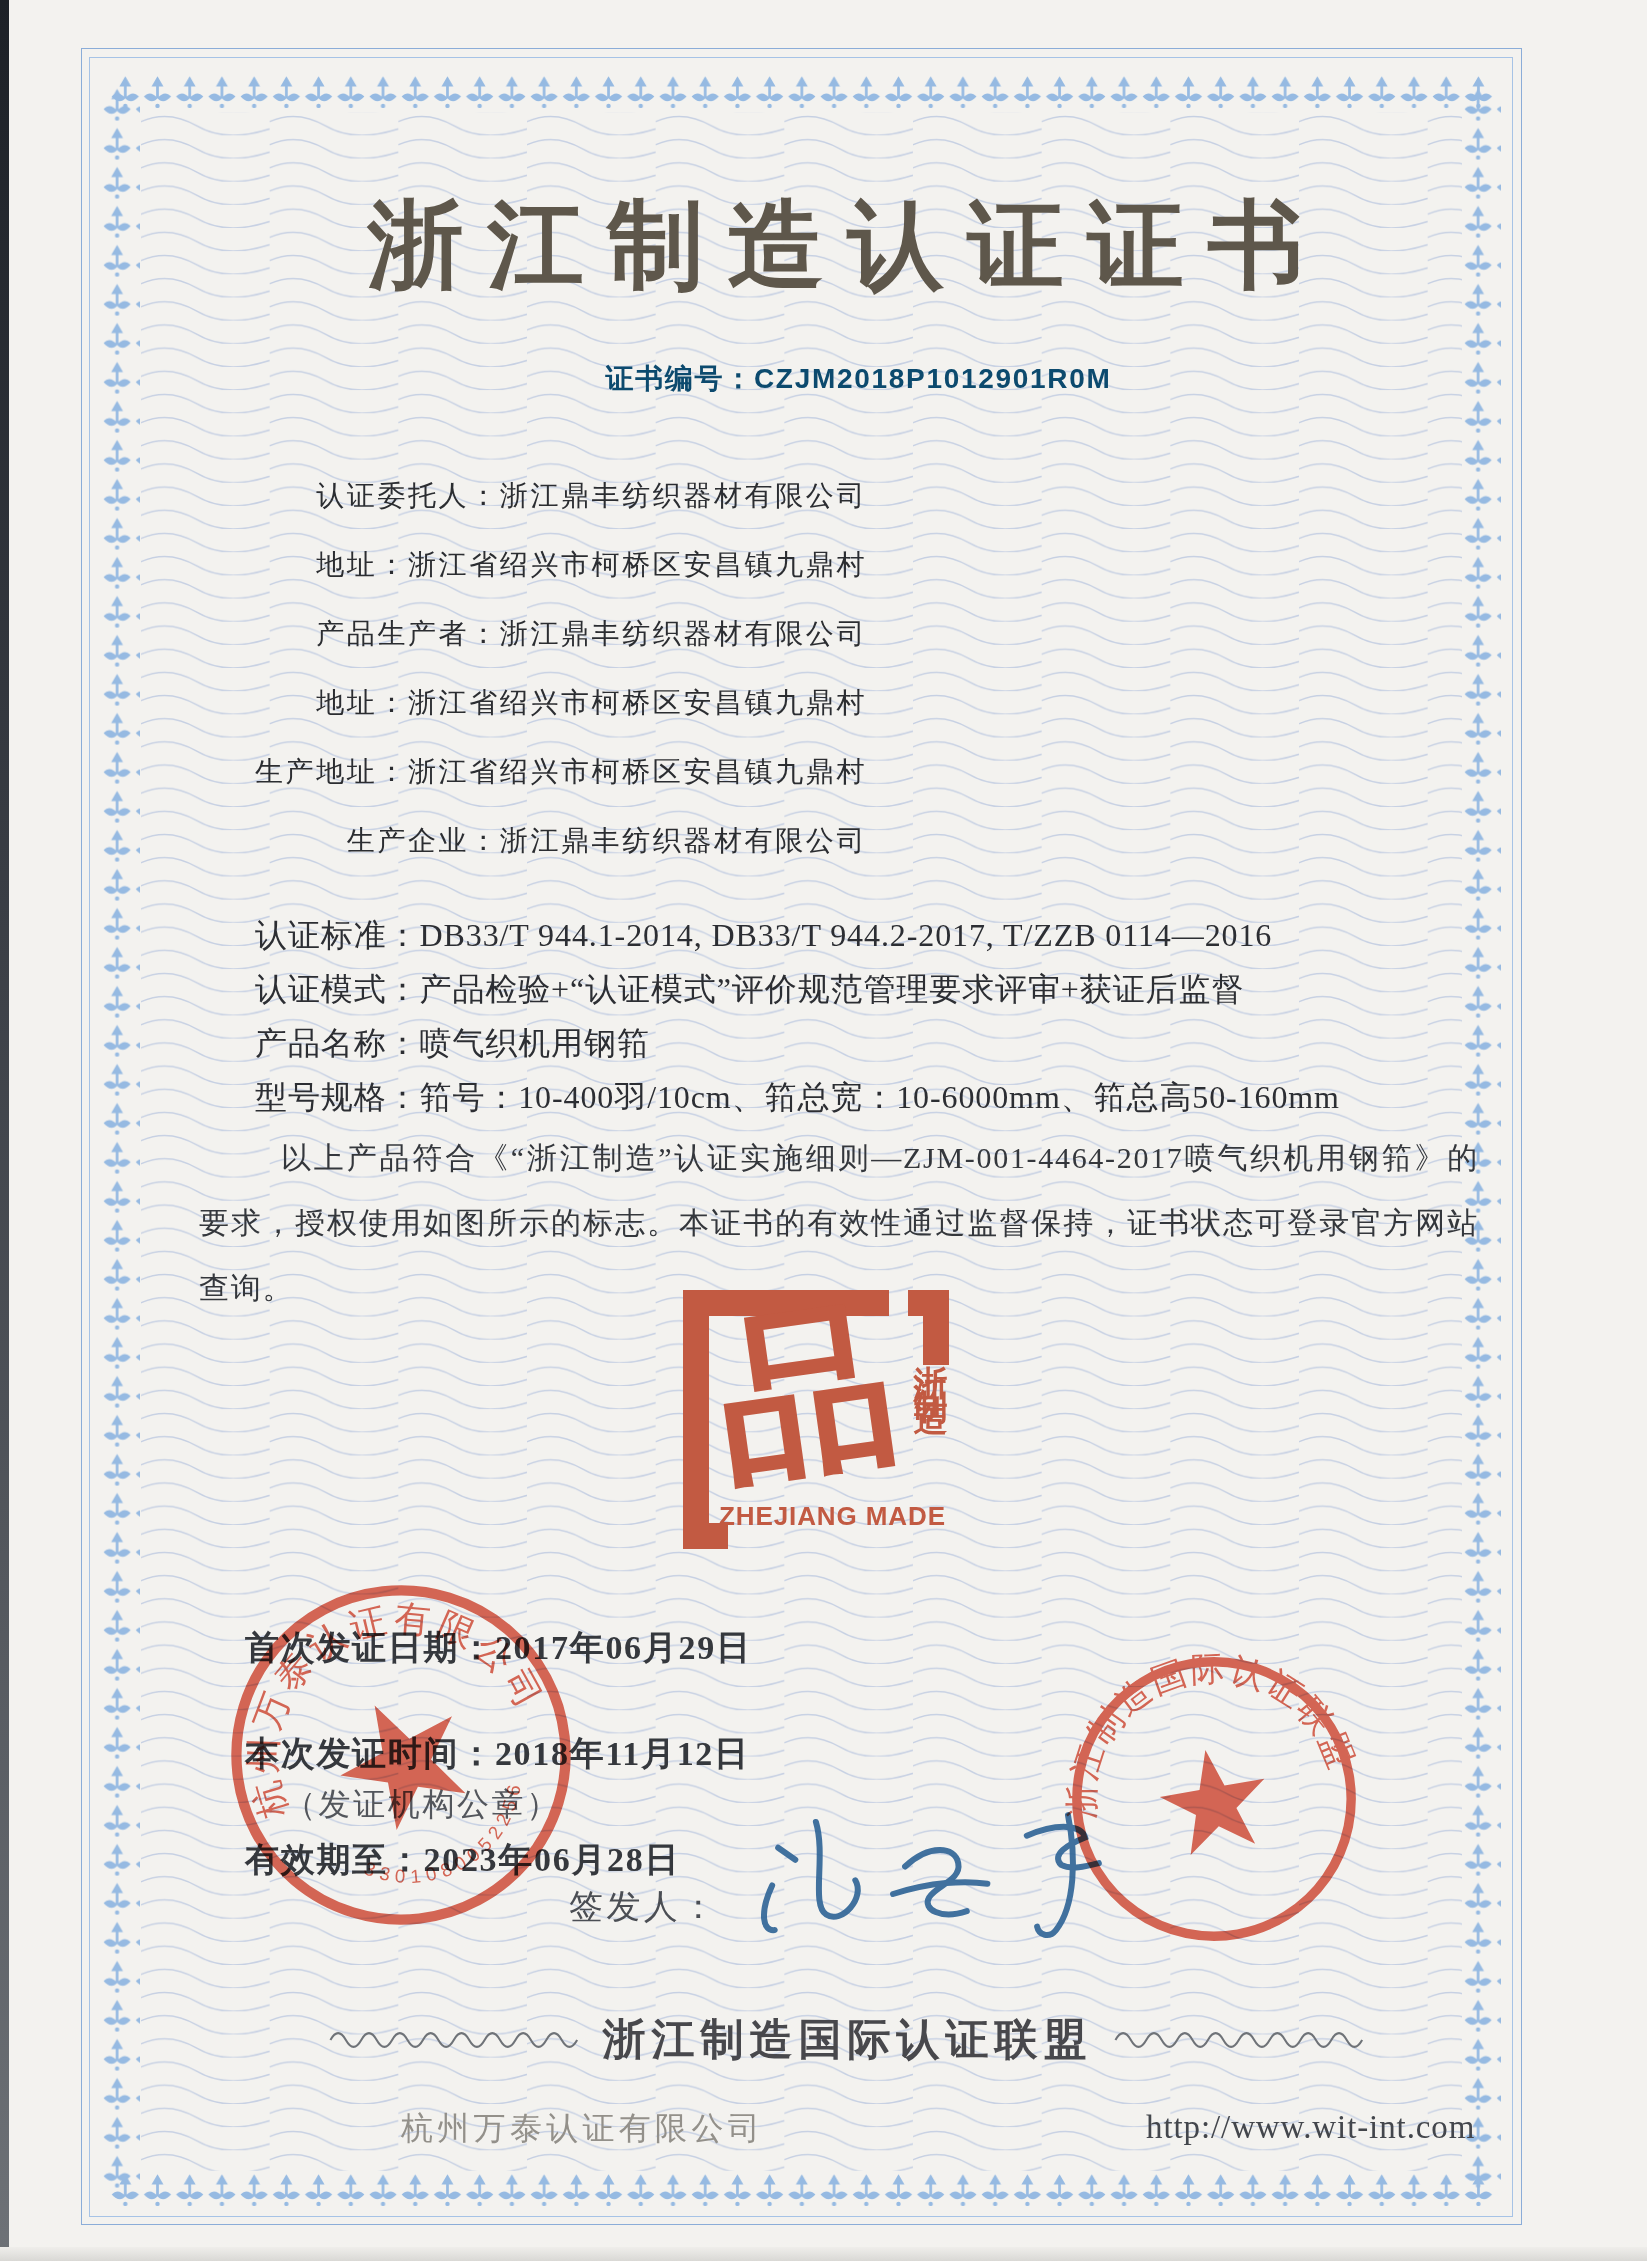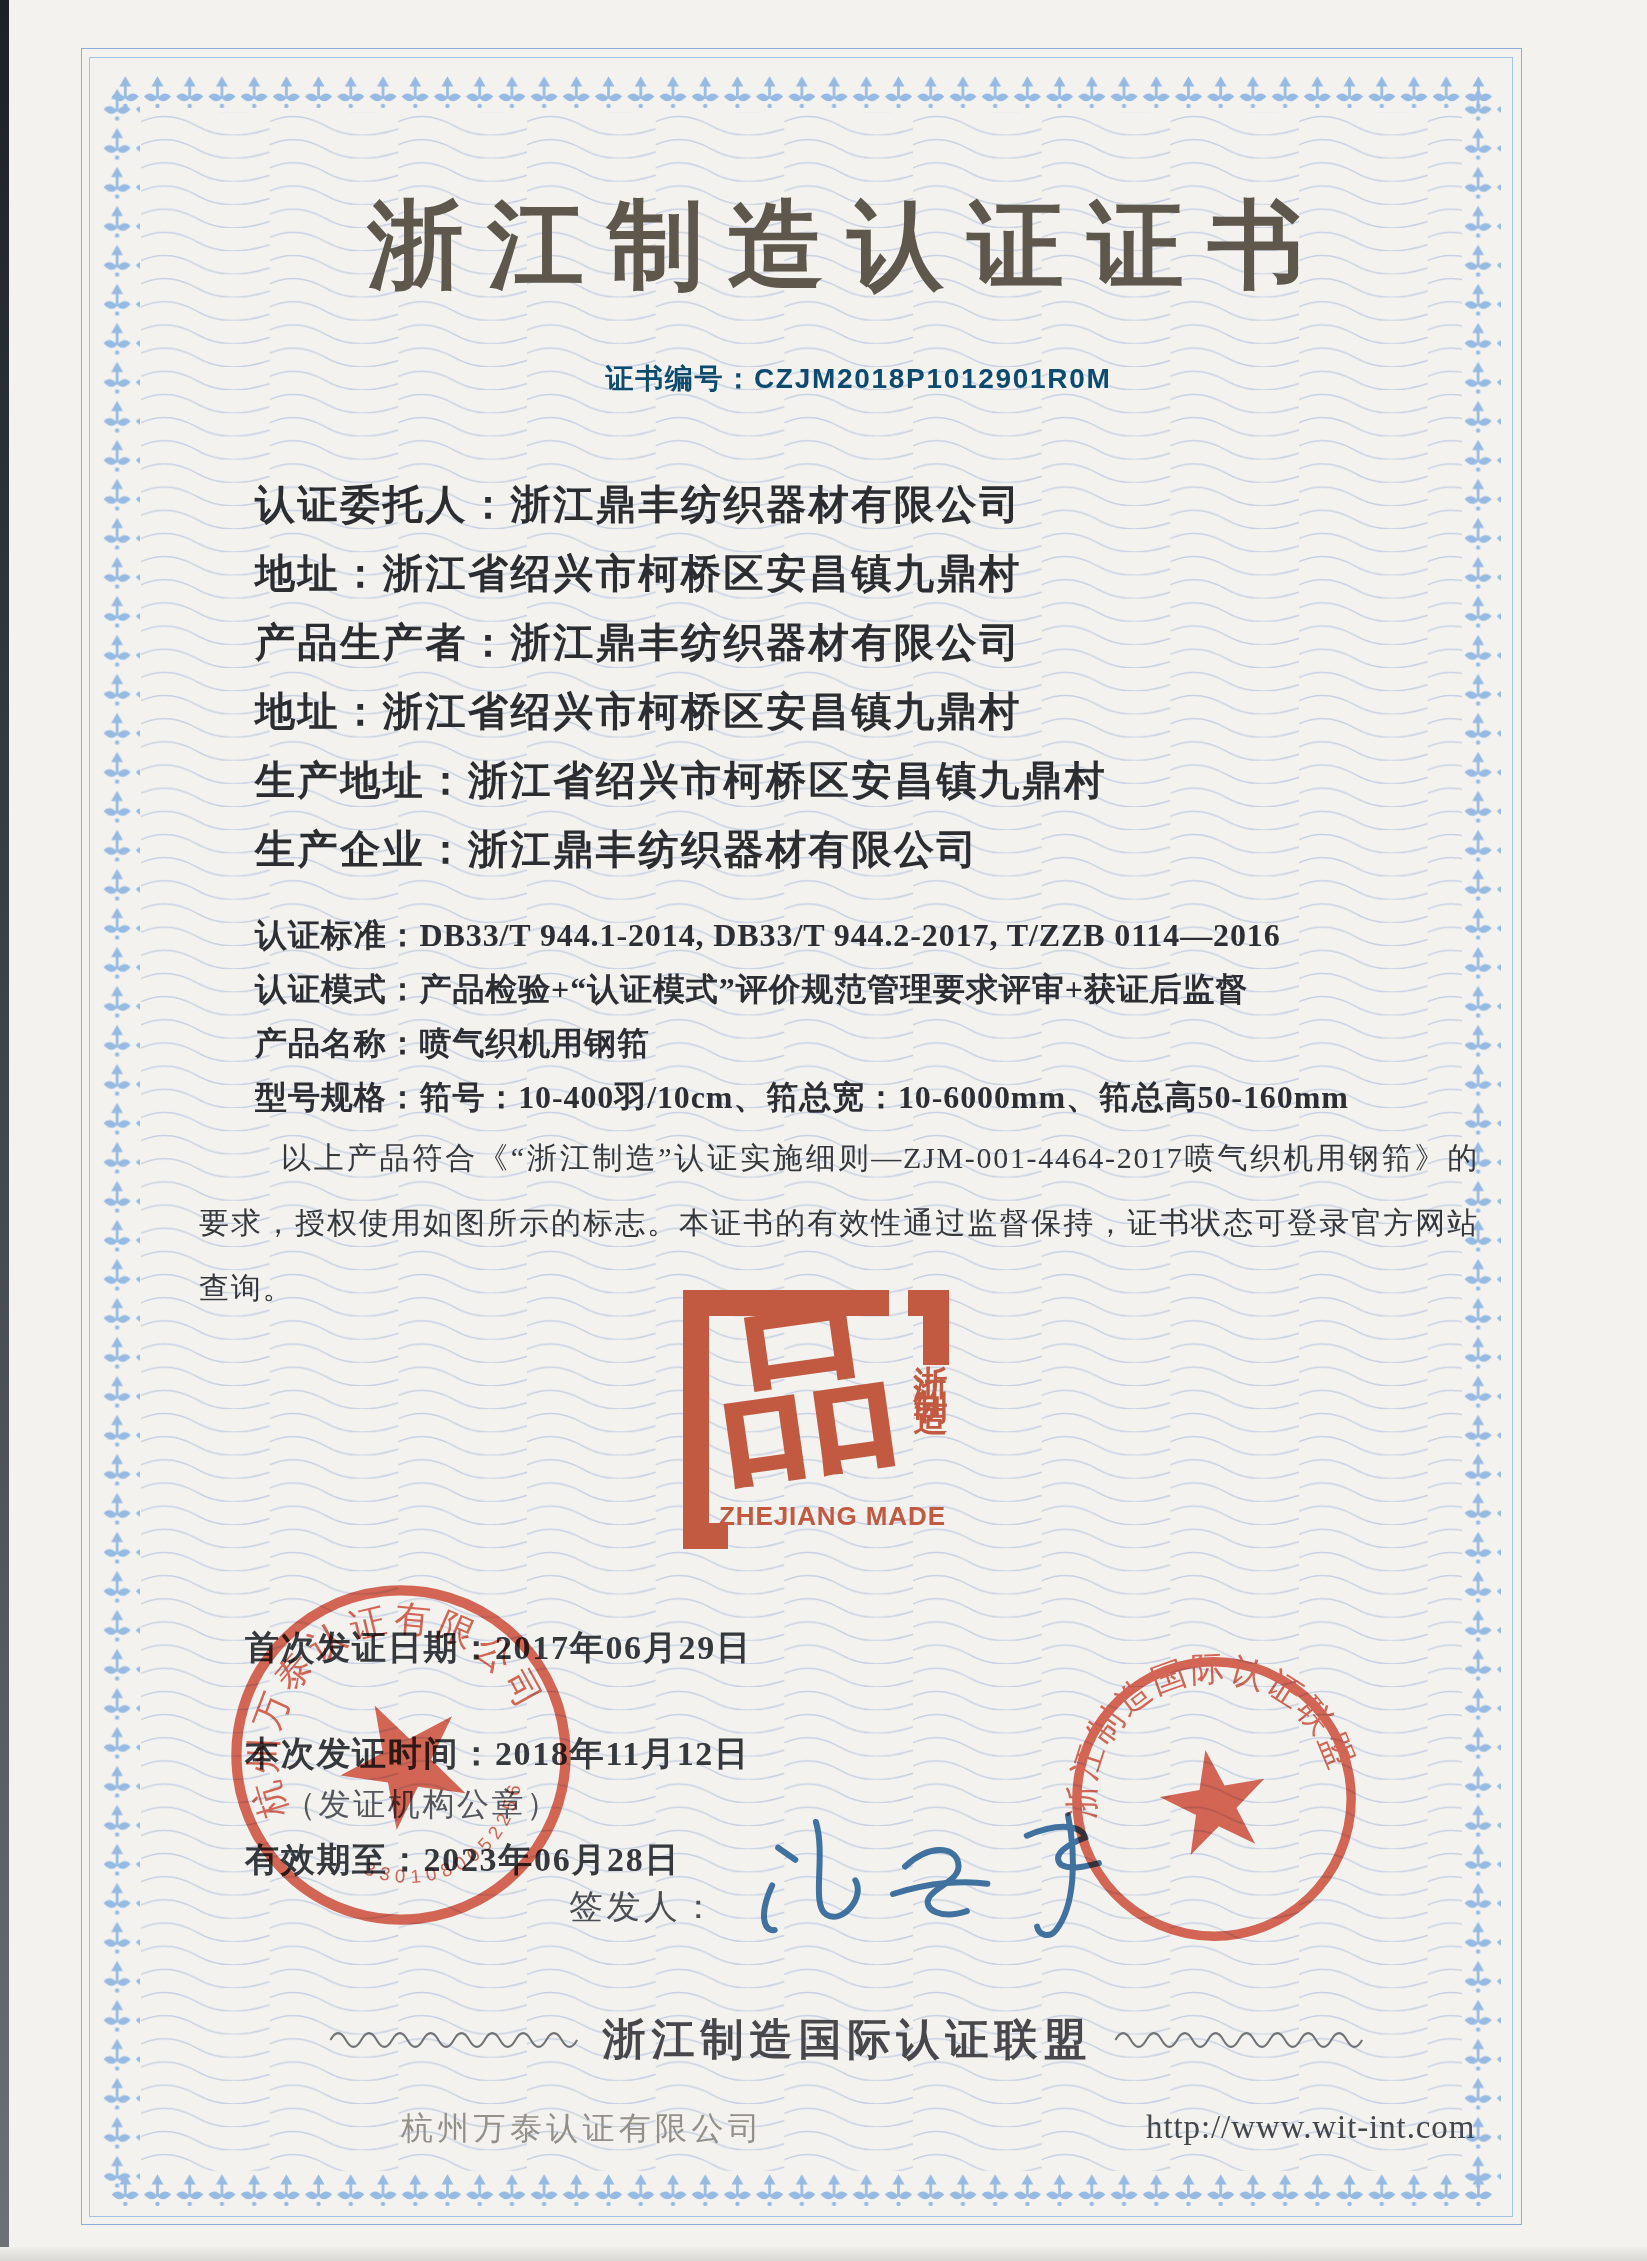--- a/index.html
+++ b/index.html
@@ -26,24 +26,24 @@
   .band-right  { left:1462px;top:72px;   width:39px;  height:2138px; }
   .waves { position:absolute; left:141px; top:112px; z-index:0; }
   
   .title { position:absolute; left:0; top:182px; width:100%; text-align:center;
     font-family:"DejaVu Serif", serif; font-weight:700; font-size:96px;
     letter-spacing:24px; color:#5e574b; z-index:2; }
   .certno { position:absolute; left:11px; top:360px; width:100%; text-align:center;
     font-family:"Liberation Sans", sans-serif; font-weight:700; font-size:28px;
     letter-spacing:1.7px; color:#0c4a6e; z-index:2; }
   .fields { position:absolute; left:255px; top:477px; z-index:2; }
-  .field-row { height:69px; font-size:40px; font-weight:700; color:#2b2d31;
-    letter-spacing:2.6px; white-space:nowrap; }
+  .field-row { height:69px; font-size:28px; font-weight:400; color:#2b2d31;
+    letter-spacing:2.6px; white-space:nowrap;text-align:right; }
   .specs { position:absolute; left:255px; top:914px; z-index:2; }
-  .spec-row { height:54px; font-size:32px; font-weight:700; color:#2c2e33;
+  .spec-row { height:54px; font-size:32px; font-weight:400; color:#2c2e33;
     letter-spacing:0.9px; white-space:nowrap; }
   .statement { position:absolute; left:199px; top:1125px; width:1280px; z-index:2;
     font-size:30px; line-height:65px; color:#34373c; text-align:justify;
     text-indent:82px; letter-spacing:1.7px; }
   
   .logo { position:absolute; left:683px; top:1290px; width:266px; height:259px; z-index:2; }
   .logo .bar { position:absolute; background:#c25a42; }
   .logo-bar-left   { left:0; top:0; width:26px; height:259px; }
   .logo-bar-top    { left:0; top:0; width:206px; height:26px; }
   .logo-corner-h   { left:225px; top:0; width:41px; height:26px; }

